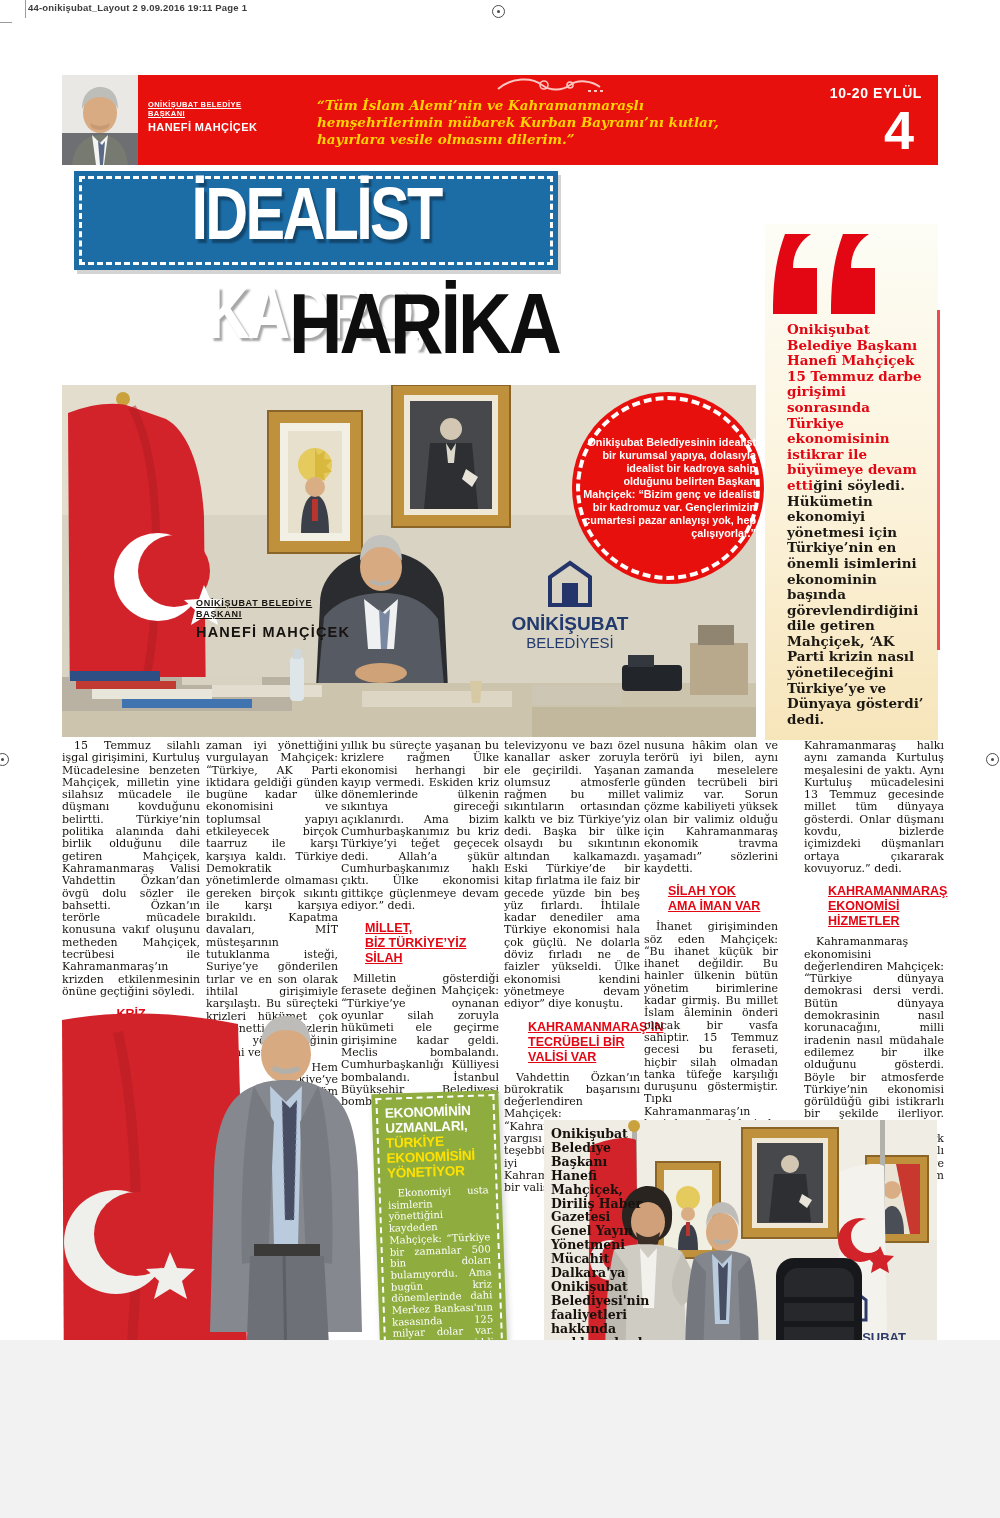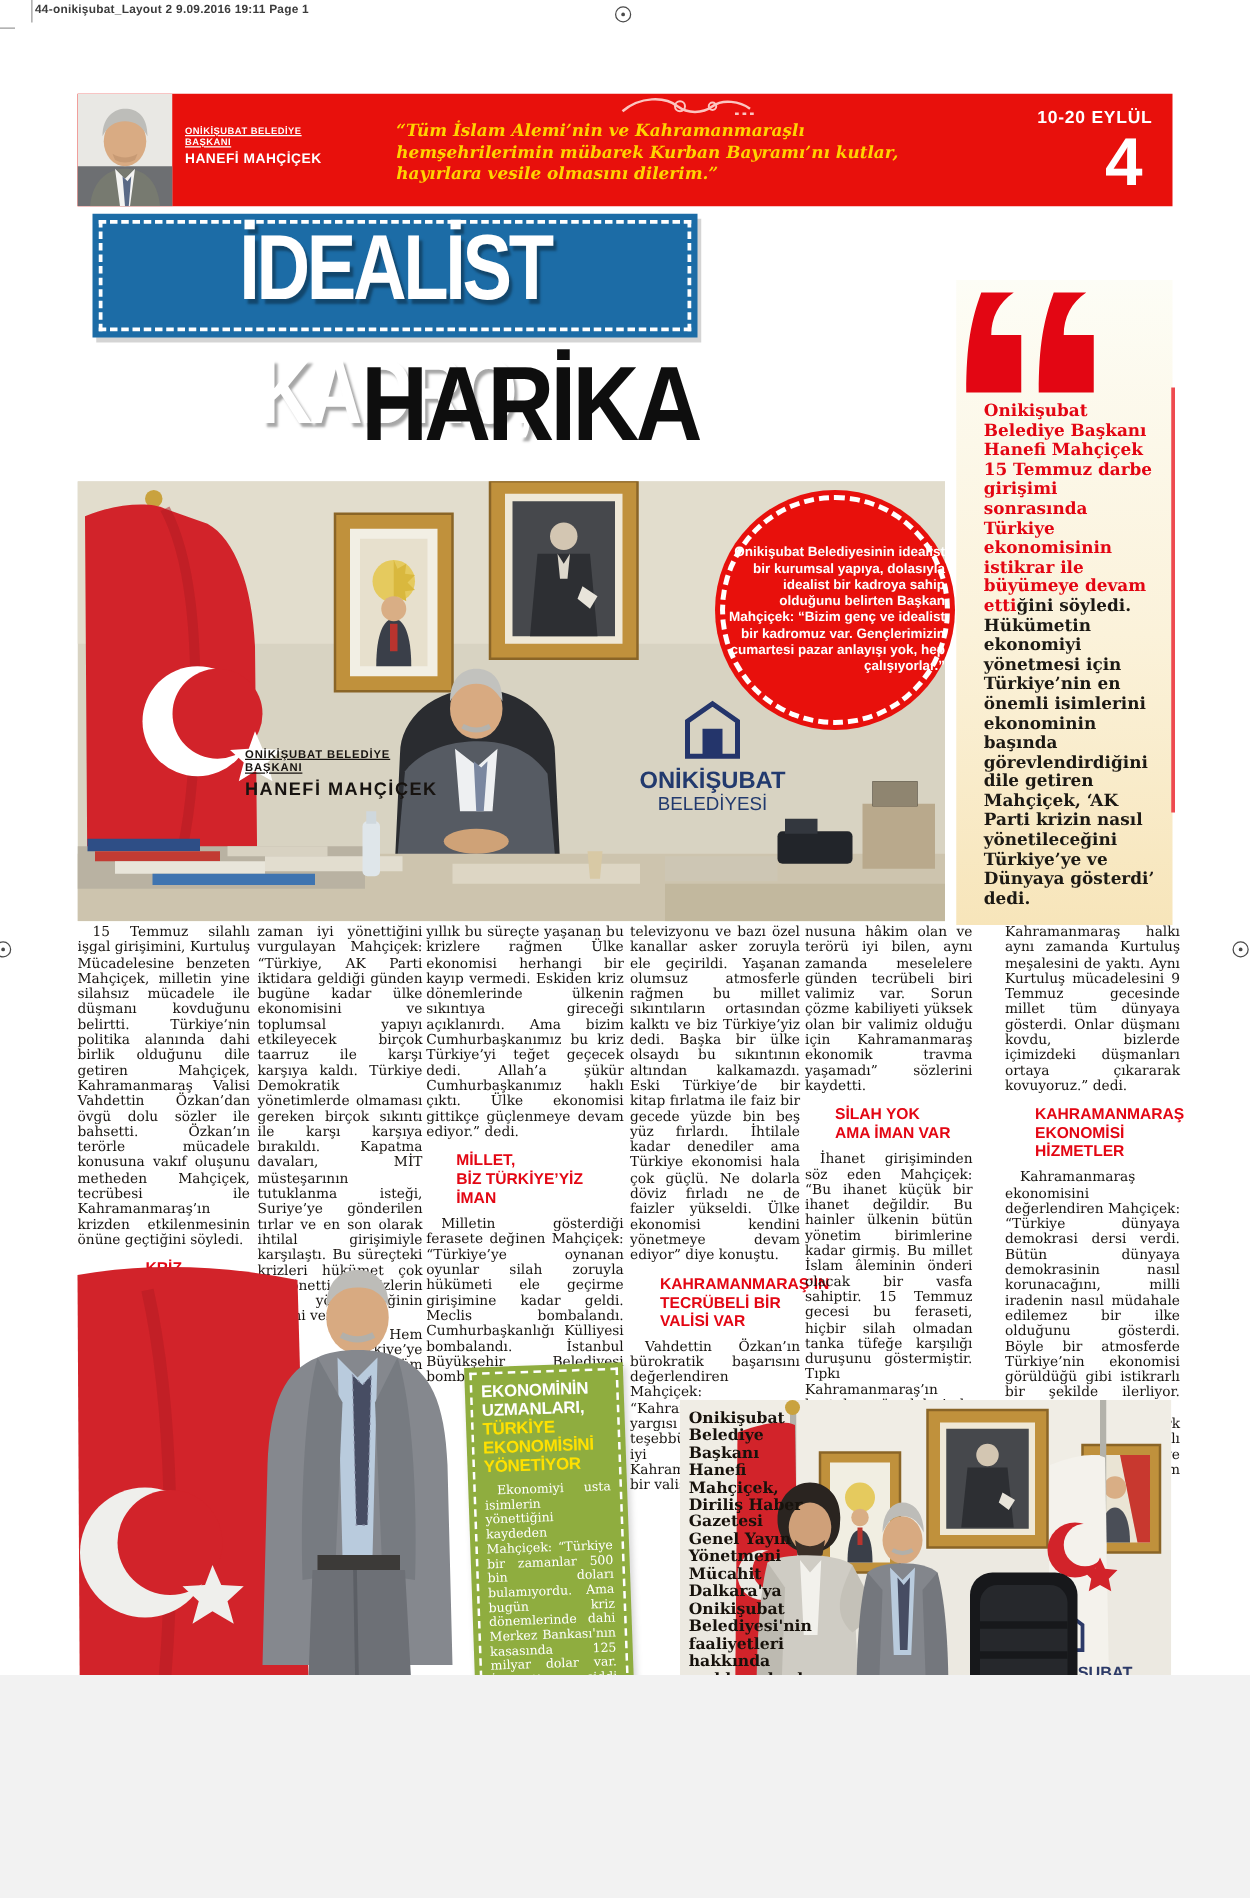--- a/index.html
+++ b/index.html
@@ -50,21 +50,21 @@
   .badge-text{position:absolute;inset:16px 8px;color:#fff;text-align:right;
               font:bold 10.8px/13px "Liberation Sans",sans-serif;display:flex;align-items:center;justify-content:center}
   
   .newspaper-column{position:absolute;top:740px;text-align:justify;font:11px/12.3px "DejaVu Serif",serif;color:#17130f}
   .c1{left:62px;width:138px}.c2{left:206px;width:132px}.c3{left:341px;width:158px}
   .c4{left:504px;width:136px}.c5{left:644px;width:134px}.c6{left:804px;width:140px}
   .para{margin:0 0 2px;text-indent:12px}
   .cont{margin:0 0 2px}
   .tail{margin:0;text-align:right;padding-left:48px}
   .subhead{margin:9px 0 7px;padding-left:24px;color:#e30613;font:bold 12.5px/15px "Liberation Sans",sans-serif;
-           white-space:pre-line;text-align:left}
+           text-decoration:underline;white-space:pre-line;text-align:left}
   .subhead.center{padding-left:0;text-align:center}
   
   .standing{left:58px;top:1002px;width:336px;height:472px}
   .green-box{left:377px;top:1092px;width:127px;height:332px;background:#8fad3f;padding:4px;box-sizing:border-box;
              transform:rotate(-2deg);box-shadow:2px 3px 6px rgba(0,0,0,.18)}
   .green-inner{border:2px dashed #fff;height:100%;box-sizing:border-box;padding:6px 7px 4px}
   .gb-title{font:bold 13.5px/15px "Liberation Sans",sans-serif;letter-spacing:-.2px}
   .gb-white{color:#fff}.gb-yellow{color:#ffe100}
   .gb-body{margin-top:7px;color:#fff;font:10px/11.7px "DejaVu Serif",serif;text-align:justify;text-indent:10px}
   .bottom-photo{left:544px;top:1120px;width:393px;height:348px}
@@ -225,38 +225,38 @@
 OLUR!</h3>
         <p class="tail">AK Parti hükümetinin krizleri her</p>
       </div>
     <div class="newspaper-column c2">
         <p class="cont">zaman iyi yönettiğini vurgulayan Mahçiçek: “Türkiye, AK Parti iktidara geldiği günden bugüne kadar ülke ekonomisini ve toplumsal yapıyı etkileyecek birçok taarruz ile karşı karşıya kaldı. Türkiye Demokratik yönetimlerde olmaması gereken birçok sıkıntı ile karşı karşıya bırakıldı. Kapatma davaları, MİT müsteşarının tutuklanma isteği, Suriye’ye gönderilen tırlar ve en son olarak ihtilal girişimiyle karşılaştı. Bu süreçteki krizleri hükümet çok iyi yönetti ve krizlerin nasıl yönetileceğinin dersini verdi.</p>
         <p class="tail">Hem Türkiye’ye hem de tüm dünyaya kriz nasıl yönetilir öğretti. 15</p>
       </div>
     <div class="newspaper-column c3">
         <p class="cont">yıllık bu süreçte yaşanan bu krizlere rağmen Ülke ekonomisi herhangi bir kayıp vermedi. Eskiden kriz dönemlerinde ülkenin sıkıntıya gireceği açıklanırdı. Ama bizim Cumhurbaşkanımız bu kriz Türkiye’yi teğet geçecek dedi. Allah’a şükür Cumhurbaşkanımız haklı çıktı. Ülke ekonomisi gittikçe güçlenmeye devam ediyor.” dedi.</p>
         <h3 class="subhead">MİLLET,
-BİZ TÜRKİYE’YİZ İMAN</h3>
+BİZ TÜRKİYE’YİZ SİLAH</h3>
         <p class="para">Milletin gösterdiği ferasete değinen Mahçiçek: “Türkiye’ye oynanan oyunlar silah zoruyla hükümeti ele geçirme girişimine kadar geldi. Meclis bombalandı. Cumhurbaşkanlığı Külliyesi bombalandı. İstanbul Büyükşehir Belediyesi bombalandı. Devletin</p>
       </div>
     <div class="newspaper-column c4">
         <p class="cont">televizyonu ve bazı özel kanallar asker zoruyla ele geçirildi. Yaşanan olumsuz atmosferle rağmen bu millet sıkıntıların ortasından kalktı ve biz Türkiye’yiz dedi. Başka bir ülke olsaydı bu sıkıntının altından kalkamazdı. Eski Türkiye’de bir kitap fırlatma ile faiz bir gecede yüzde bin beş yüz fırlardı. İhtilale kadar denediler ama Türkiye ekonomisi hala çok güçlü. Ne dolarla döviz fırladı ne de faizler yükseldi. Ülke ekonomisi kendini yönetmeye devam ediyor” diye konuştu.</p>
         <h3 class="subhead">KAHRAMANMARAŞ’IN
 TECRÜBELİ BİR
 VALİSİ VAR</h3>
         <p class="para">Vahdettin Özkan’ın bürokratik başarısını değerlendiren Mahçiçek: “Kahramanmaraş yargısı darbe teşebbüsünden sonra iyi işliyor. Kahramanmaraş’ın iyi bir valisi var. Terör ko-</p>
       </div>
     <div class="newspaper-column c5">
         <p class="cont">nusuna hâkim olan ve terörü iyi bilen, aynı zamanda meselelere günden tecrübeli biri valimiz var. Sorun çözme kabiliyeti yüksek olan bir valimiz olduğu için Kahramanmaraş ekonomik travma yaşamadı” sözlerini kaydetti.</p>
         <h3 class="subhead">SİLAH YOK
 AMA İMAN VAR</h3>
         <p class="para">İhanet girişiminden söz eden Mahçiçek: “Bu ihanet küçük bir ihanet değildir. Bu hainler ülkenin bütün yönetim birimlerine kadar girmiş. Bu millet İslam âleminin önderi olacak bir vasfa sahiptir. 15 Temmuz gecesi bu feraseti, hiçbir silah olmadan tanka tüfeğe karşılığı duruşunu göstermiştir. Tıpkı Kahramanmaraş’ın kurtuluş mücadelesinde gösterdiği gibi... Millet Silahsız ve mühimmatsız bir şekilde cuntacılara karşı durmuştur. Silah yok ama iman var. 22 gün 22 gece Kurtuluş Mücadelesinde çarpışan</p>
       </div>
     <div class="newspaper-column c6">
-        <p class="cont">Kahramanmaraş halkı aynı zamanda Kurtuluş meşalesini de yaktı. Aynı Kurtuluş mücadelesini 9 Temmuz gecesinde millet tüm dünyaya gösterdi. Onlar düşmanı kovdu, bizlerde içimizdeki düşmanları ortaya çıkararak kovuyoruz.” dedi.</p>
+        <p class="cont">Kahramanmaraş halkı aynı zamanda Kurtuluş meşalesini de yaktı. Aynı Kurtuluş mücadelesini 13 Temmuz gecesinde millet tüm dünyaya gösterdi. Onlar düşmanı kovdu, bizlerde içimizdeki düşmanları ortaya çıkararak kovuyoruz.” dedi.</p>
         <h3 class="subhead">KAHRAMANMARAŞ
 EKONOMİSİ HİZMETLER</h3>
         <p class="para">Kahramanmaraş ekonomisini değerlendiren Mahçiçek: “Türkiye dünyaya demokrasi dersi verdi. Bütün dünyaya demokrasinin nasıl korunacağını, milli iradenin nasıl müdahale edilemez bir ilke olduğunu gösterdi. Böyle bir atmosferde Türkiye’nin ekonomisi görüldüğü gibi istikrarlı bir şekilde ilerliyor. Kahramanmaraş ekonomisi de, Türk ekonomisine bağlı olarak üretiyor ve üretmeye devam edecek” diye konuştu.</p>
       </div>
   </div>
 
   <svg class="abs standing" viewBox="0 0 336 472" preserveAspectRatio="none">
     <g>
       <path d="M4,18 C60,8 120,10 180,22 L190,380 C130,402 50,402 6,390 Z" fill="#d2232a"></path>
       <path d="M60,30 C80,120 84,260 70,380" stroke="#b01b21" stroke-width="10" fill="none" opacity=".45"></path>

